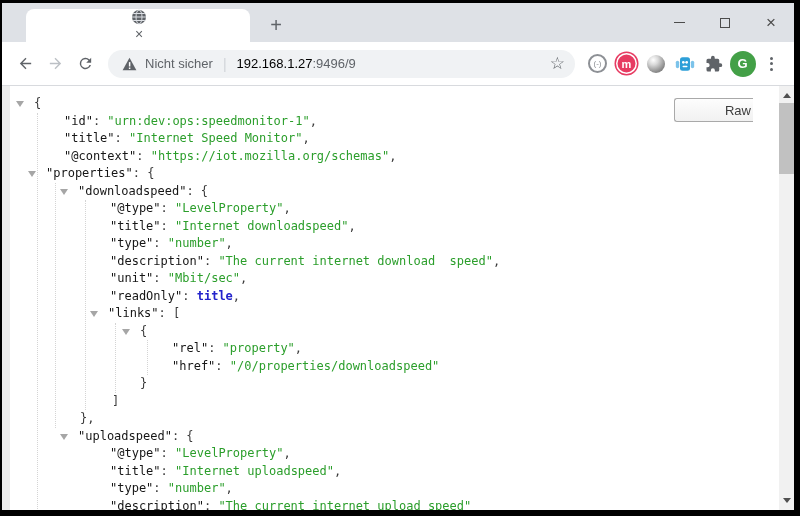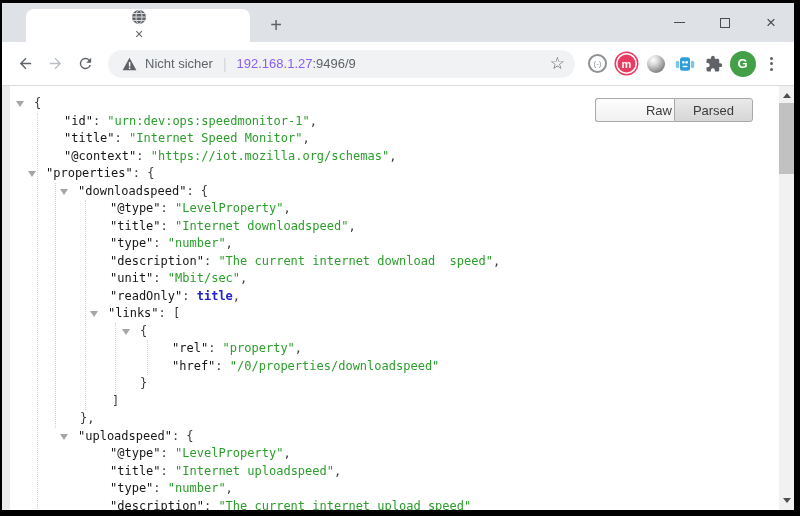--- a/index.html
+++ b/index.html
@@ -22,21 +22,21 @@
   .glyph-close { font-size:17px; color:#4c4c4c; line-height:1; }
 
   
   .toolbar { height:44px; background:#fff; border-bottom:1px solid #d8dade; display:flex;
              align-items:center; padding:0 8px; flex:0 0 auto; }
   .nav-btn { width:30px; height:30px; display:flex; align-items:center; justify-content:center; border-radius:50%; }
   .omnibox { flex:1; height:28px; background:#f0f2f4; border-radius:14px; display:flex;
              align-items:center; padding:0 10px 0 14px; margin:0 8px; min-width:0; }
   .sec-label { font-size:13px; color:#5f6368; margin:0 10px 0 8px; white-space:nowrap; }
   .url-sep { color:#d0d3d7; font-size:14px; margin-right:10px; }
-  .url-host { font-size:13px; color:#8b5cf6; white-space:nowrap; }
+  .url-host { font-size:13px; color:#000000; white-space:nowrap; }
   .url-rest { font-size:13px; color:#5f6368; white-space:nowrap; }
   .omni-spacer { flex:1; }
   .star { font-size:17px; color:#5f6368; line-height:1; }
   .ext-row { display:flex; align-items:center; }
   .ext-slot { width:29px; height:30px; display:flex; align-items:center; justify-content:center; }
   .ic-parens { width:19px; height:19px; border:2px solid #8d9095; border-radius:50%; color:#8d9095;
                font-size:8px; display:flex; align-items:center; justify-content:center; letter-spacing:0; }
   .ic-pink { width:21px; height:21px; border-radius:50%; background:#e73b62; color:#fff;
              box-shadow:inset 0 0 0 1.5px #fff, 0 0 0 1.5px #e73b62; font-size:11px; font-weight:bold;
              display:flex; align-items:center; justify-content:center; }
@@ -206,21 +206,20 @@
           <div class="line" style="padding-left: 70px;"><span class="p">},</span></div>
           <div class="line" style="padding-left: 68px;"><span class="tri" style="left: 50px;"></span><span class="k">"uploadspeed"</span><span class="p">: {</span></div>
           <div class="line" style="padding-left: 100px;"><span class="k">"@type"</span><span class="p">: </span><span class="s">"LevelProperty"</span><span class="p">,</span></div>
           <div class="line" style="padding-left: 100px;"><span class="k">"title"</span><span class="p">: </span><span class="s">"Internet uploadspeed"</span><span class="p">,</span></div>
           <div class="line" style="padding-left: 100px;"><span class="k">"type"</span><span class="p">: </span><span class="s">"number"</span><span class="p">,</span></div>
           <div class="line" style="padding-left: 100px;"><span class="k">"description"</span><span class="p">: </span><span class="s">"The current internet upload speed"</span></div>
         </div>
 
       <div class="segmented">
         <div class="seg-btn seg-raw">Raw</div>
-        <div class="seg-btn seg-parsed">Parsed</div>
       </div>
 
       <div class="vscroll">
         <div class="scroll-arrow-up"></div>
         <div class="scroll-thumb"></div>
         <div class="scroll-arrow-down"></div>
       </div>
     </div>
 
   </div>

